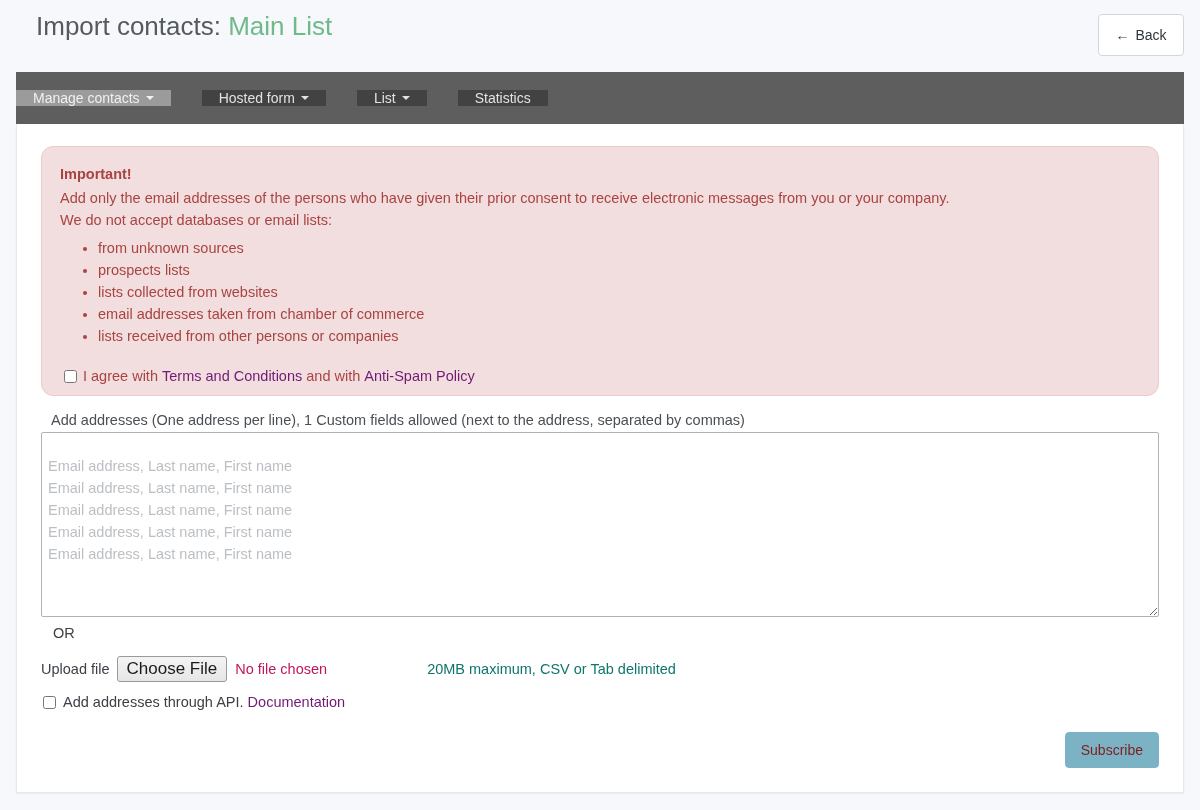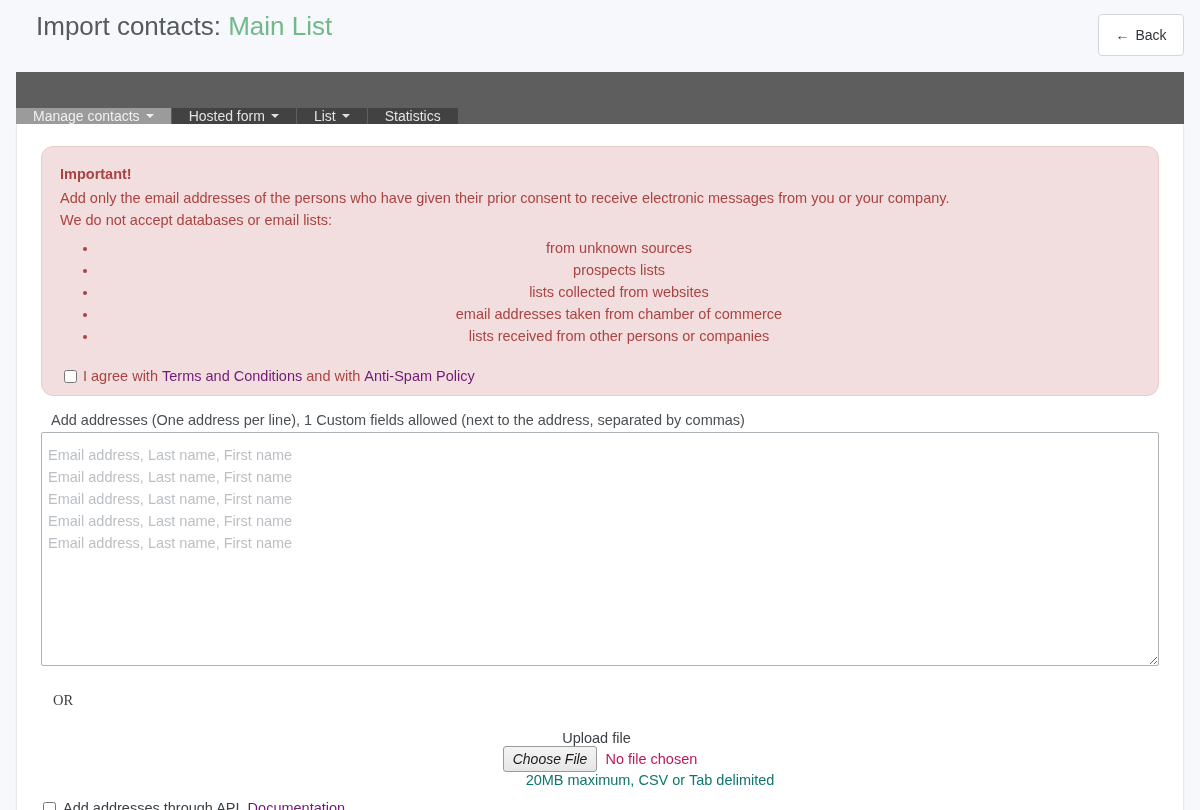--- a/index.html
+++ b/index.html
@@ -58,22 +58,23 @@
     line-height: 1;
     color: #2f3438;
   }
 
   
   .navbar {
     margin: 0 16px;
     height: 52px;
     background: #5e5e5e;
     display: flex;
-    align-items: flex-end;
+    align-items: center;
     overflow: hidden;
+    gap: 30px;
   }
   .nav-tab {
     display: flex;
     align-items: center;
     padding: 0 17px;
     font-size: 14px;
     color: #e2e2e2;
     cursor: pointer;
     white-space: nowrap;
     border-right: 1px solid #5e5e5e;
@@ -118,21 +119,20 @@
   .alert-title {
     font-weight: bold;
     margin: 0 0 2px 0;
     font-size: 14.5px;
   }
   .alert-line { margin: 0; }
   .alert-list {
     margin: 6px 0 0 0;
     padding-left: 38px;
     list-style: disc;
-    text-align: center;
   }
   .alert-list li { margin: 0; line-height: 22px; }
 
   .agree-row {
     margin-top: 18px;
     display: flex;
     align-items: center;
     font-size: 14.5px;
     color: #a94442;
   }
@@ -151,67 +151,64 @@
   
   .field-label {
     display: block;
     margin: 16px 0 4px 10px;
     font-size: 14.5px;
     color: #4a4f54;
   }
   .addresses-textarea {
     display: block;
     width: 100%;
-    height: 234px;
+    height: 185px;
     border: 1px solid #aeb3b7;
     border-radius: 2px;
-    padding: 11px 6px;
+    padding: 22px 6px;
     font-family: "Liberation Sans", sans-serif;
     font-size: 14.5px;
     line-height: 22px;
     color: #333;
     resize: vertical;
     outline: none;
   }
   .addresses-textarea::placeholder {
     color: #bcc0c4;
   }
 
   .or-text {
-    margin: 26px 0 0 12px;
+    margin: 8px 0 0 12px;
     font-size: 14.5px;
     color: #3c4146;
-    font-family: Liberation Serif, serif;
   }
 
   
   .upload-row {
     display: flex;
     align-items: center;
-    margin-top: 21px;
+    margin-top: 15px;
     font-size: 14.5px;
     color: #3c4146;
-    flex-direction: column;
   }
   .upload-label { margin-right: 7px; }
   .file-input-mock {
     display: inline-flex;
     align-items: center;
   }
   .choose-file-btn {
     background: linear-gradient(#f4f4f4, #e6e6e6);
     border: 1px solid #9a9a9a;
     border-radius: 3px;
     padding: 2px 9px;
-    font-size: 14px;
+    font-size: 17px;
     font-family: "Liberation Sans", sans-serif;
     color: #1b1b1b;
     cursor: pointer;
     line-height: 20px;
-    font-style: italic;
   }
   .no-file-text {
     margin-left: 8px;
     color: #be185d;
   }
   .upload-hint {
     margin-left: 100px;
     color: #0f766e;
   }
 

